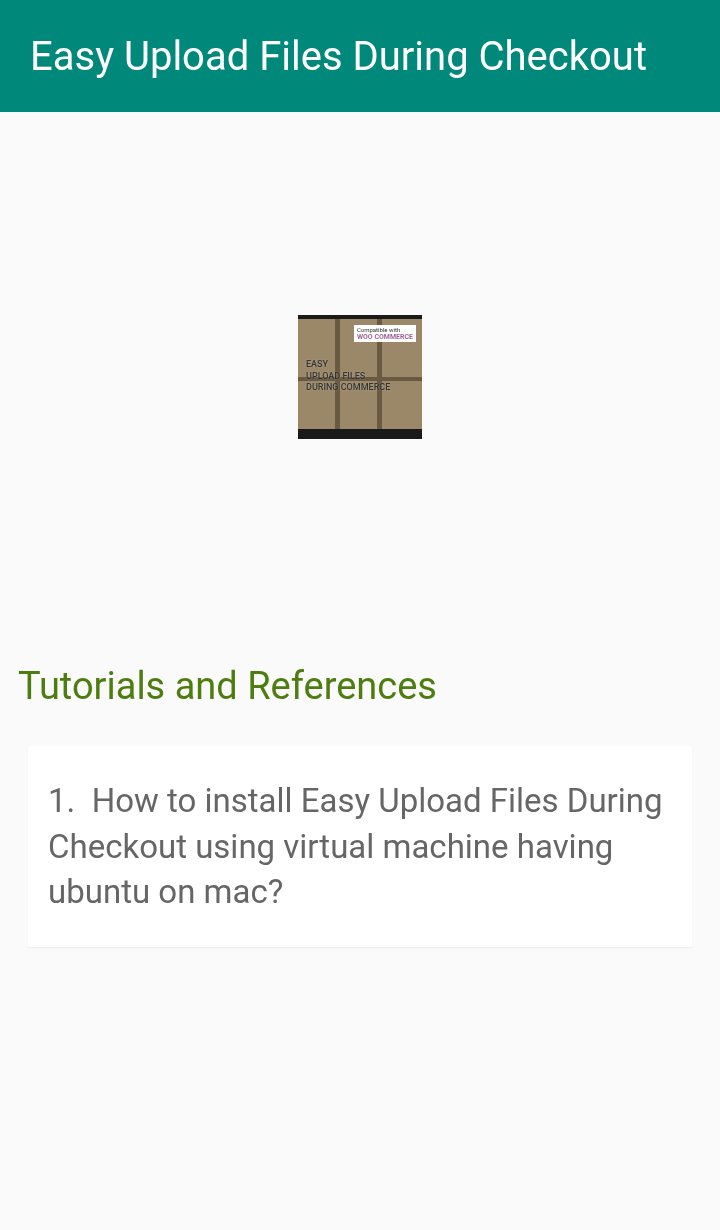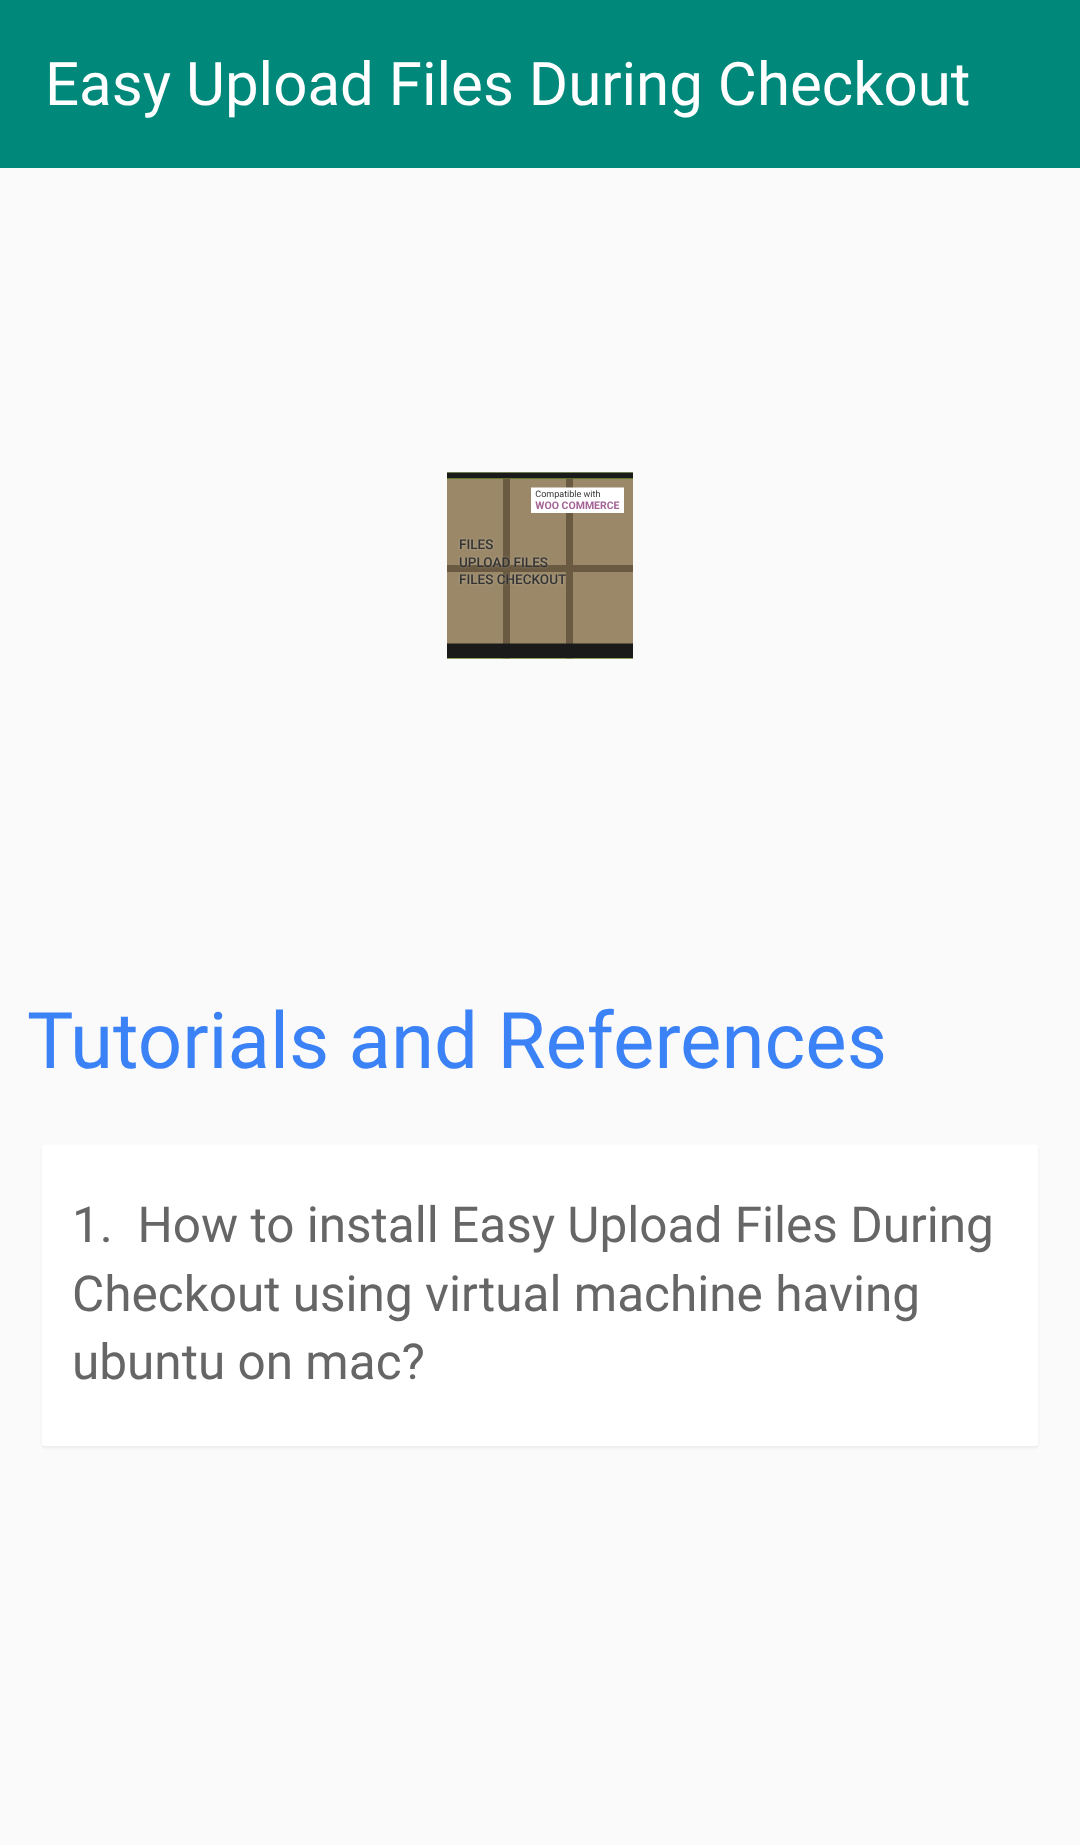--- a/index.html
+++ b/index.html
@@ -83,22 +83,22 @@
       left: 0;
       right: 0;
       background: #1a1a1a;
       height: 10px;
       font-size: 5px;
       color: #888;
       text-align: right;
       padding: 2px 4px;
     }
     .section-title {
-      font-size: 52px;
-      color: #3b82f6;
+      font-size: 38px;
+      color: #4d7c0f;
       font-weight: 400;
       padding: 22px 18px 38px 18px;
     }
     .tutorial-list {
       margin: 0 28px;
       background: #ffffff;
       border-radius: 2px;
       box-shadow: 0 1px 2px rgba(0,0,0,0.06);
     }
     .tutorial-item {
@@ -122,23 +122,23 @@
 </div>
 
 <div class="hero-section">
   <div class="product-image">
     <div class="brick-bg"></div>
     <div class="woo-badge">
       <span>Compatible with</span><br>
       <span class="woo-text">WOO COMMERCE</span>
     </div>
     <div class="product-text">
-      <span>FILES</span><br>
+      <span>EASY</span><br>
       <span>UPLOAD FILES</span><br>
-      <span>FILES CHECKOUT</span>
+      <span>DURING COMMERCE</span>
     </div>
     <div class="product-footer"></div>
   </div>
 </div>
 
 <h2 class="section-title">Tutorials and References</h2>
 
 <div class="tutorial-list">
   <div class="tutorial-item">
     <span>1.</span>&nbsp;&nbsp;<span>How to install Easy Upload Files During Checkout using virtual machine having ubuntu on mac?</span>

